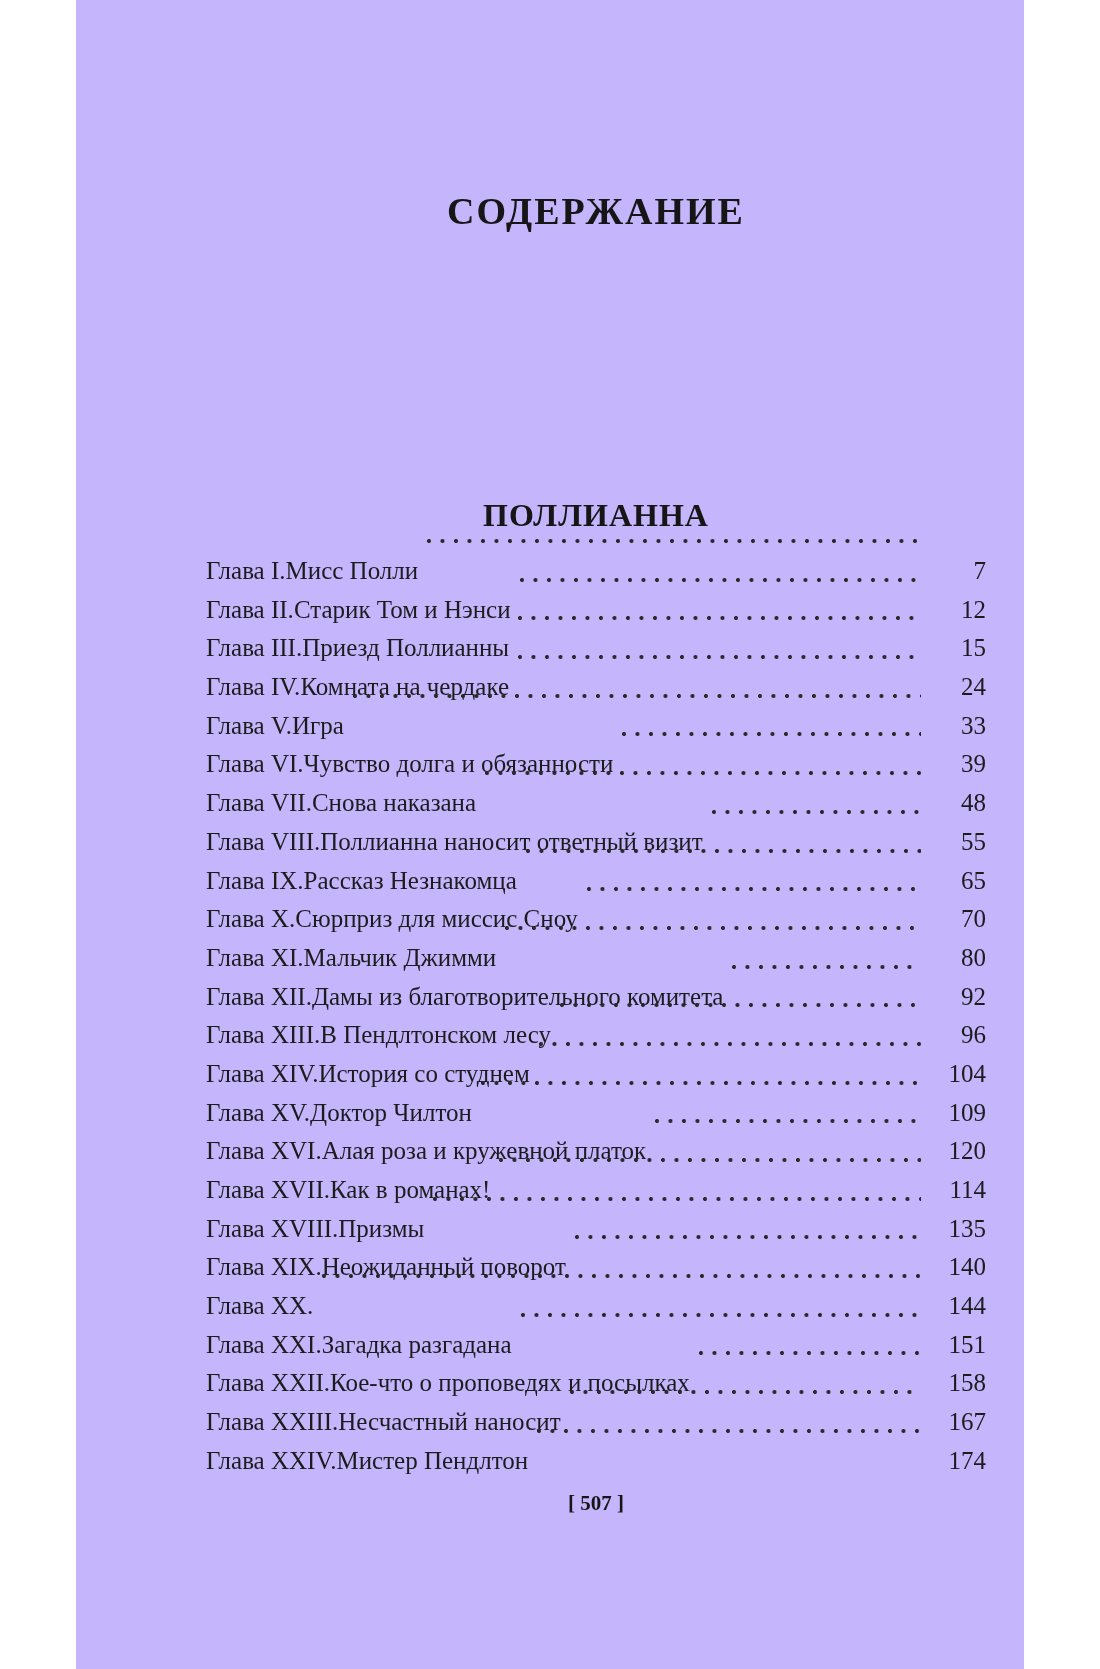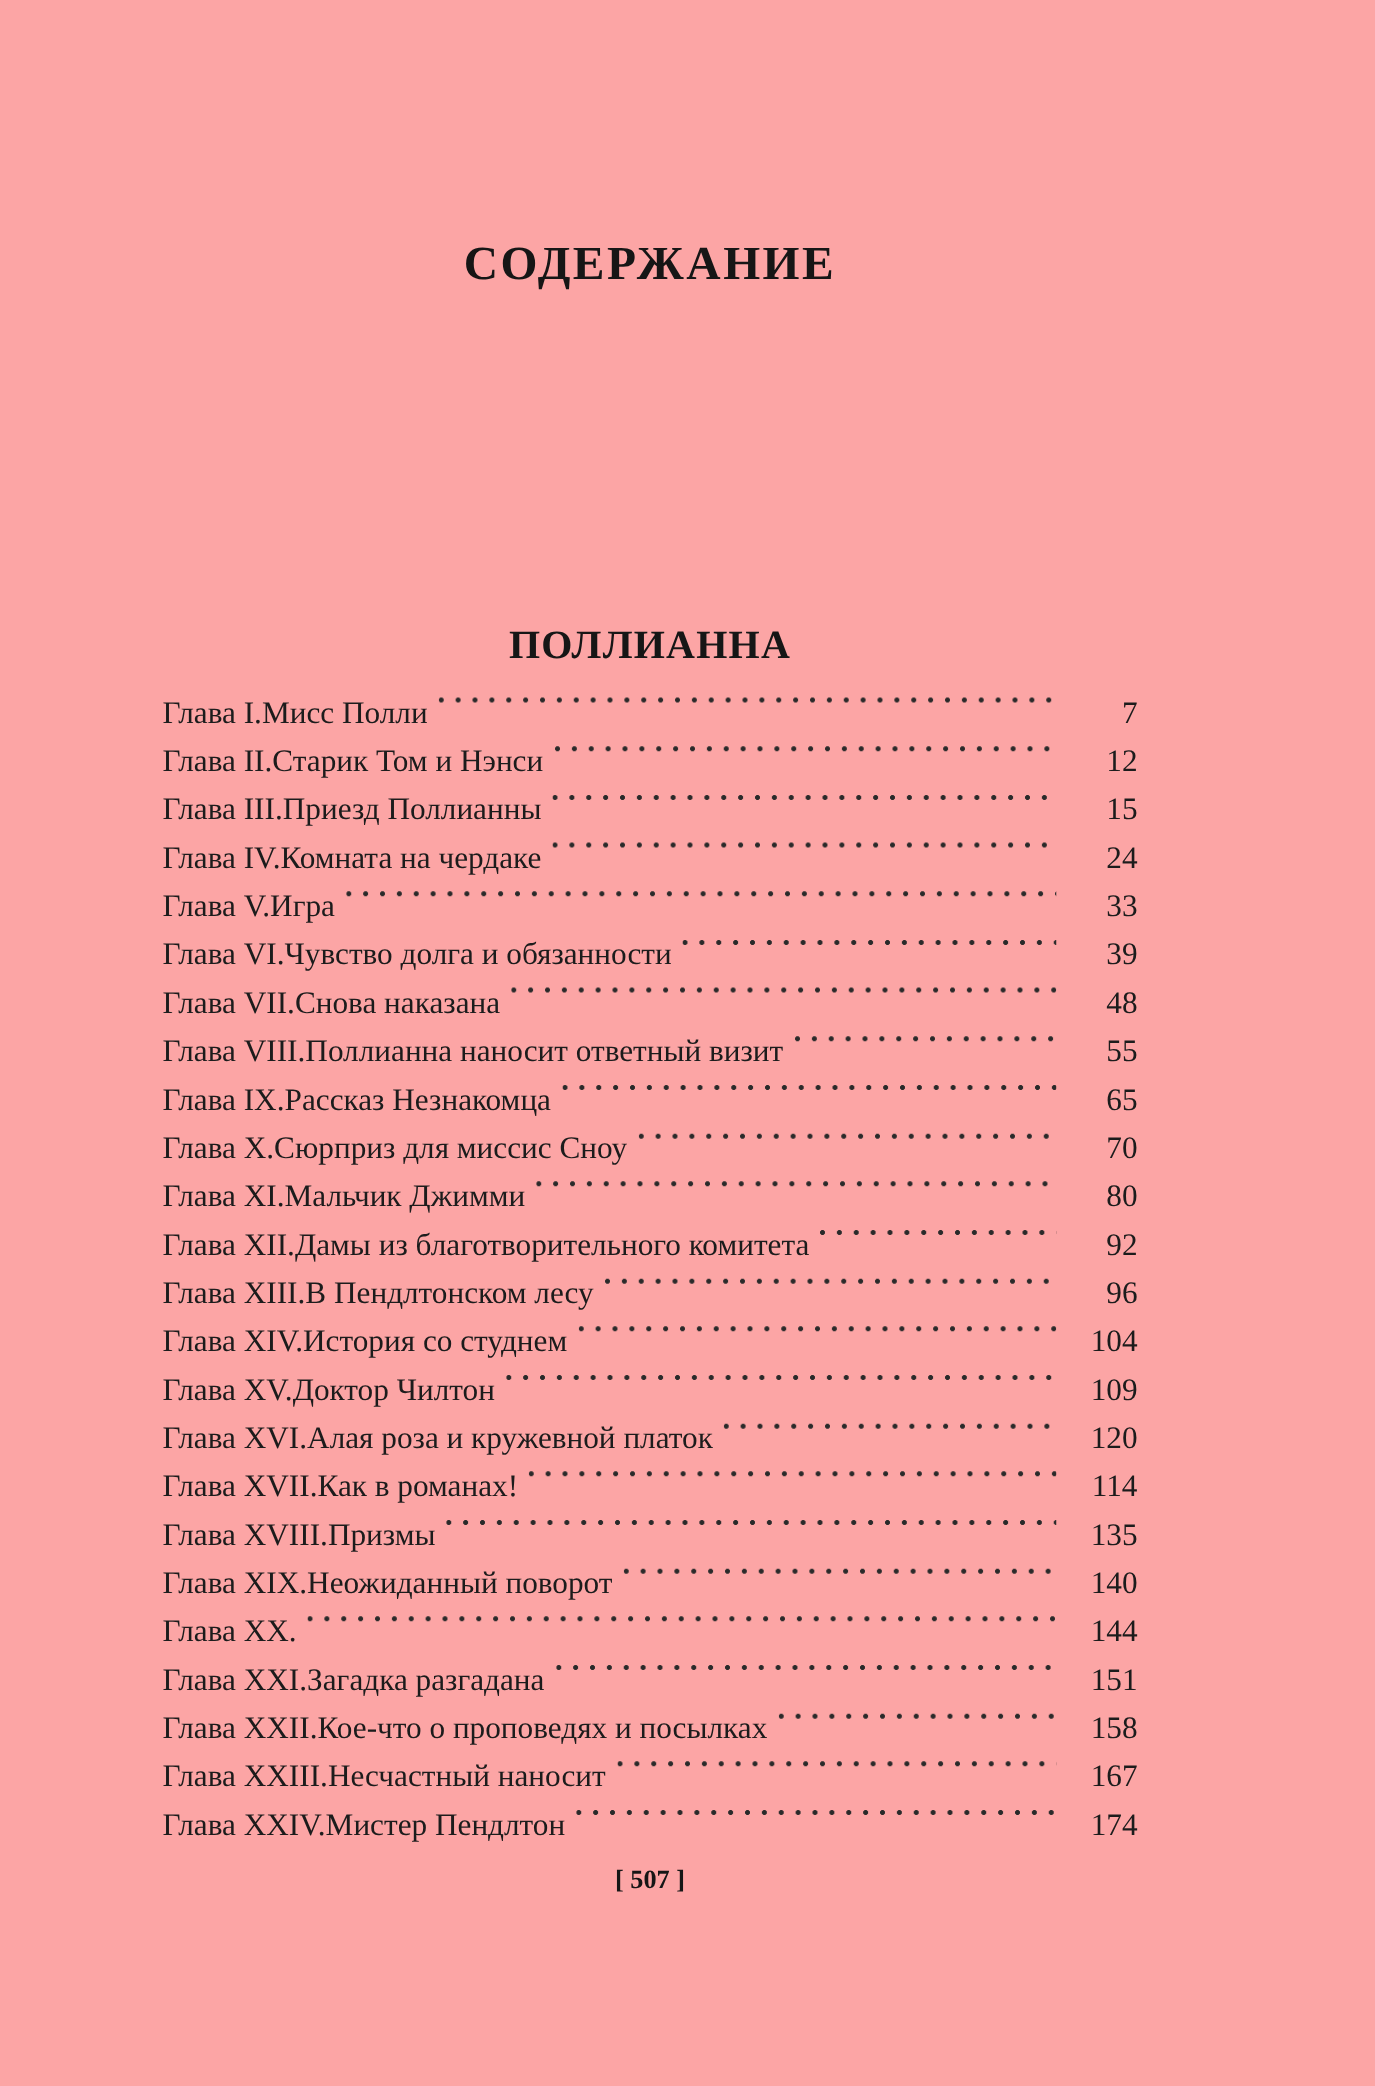--- a/index.html
+++ b/index.html
@@ -2,24 +2,24 @@
 <html lang="ru"><head>
 <meta charset="utf-8">
 <style>
   html, body {
     margin: 0;
     padding: 0;
     background: #ffffff;
   }
   .book-page {
     position: relative;
-    width: 1100px;
+    width: 948px;
     height: 1669px;
     margin: 0 auto;
-    background: #fca5a5;
+    background: #c4b5fd;
     color: #1c1c1c;
     font-family: "Liberation Serif", "DejaVu Serif", serif;
     overflow: hidden;
   }
   .toc-title {
     position: absolute;
     left: 130px;
     top: 190px;
     width: 780px;
     margin: 0;
@@ -44,21 +44,21 @@
     color: #161616;
   }
   .toc-list {
     position: absolute;
     left: 130px;
     top: 552px;
     width: 780px;
   }
   .toc-row {
     display: flex;
-    align-items: center;
+    align-items: flex-start;
     height: 38.7px;
     line-height: 38.7px;
     font-size: 25px;
     white-space: nowrap;
   }
   .chapter {
     flex: 0 0 auto;
   }
   .entry-title {
     flex: 0 0 auto;

